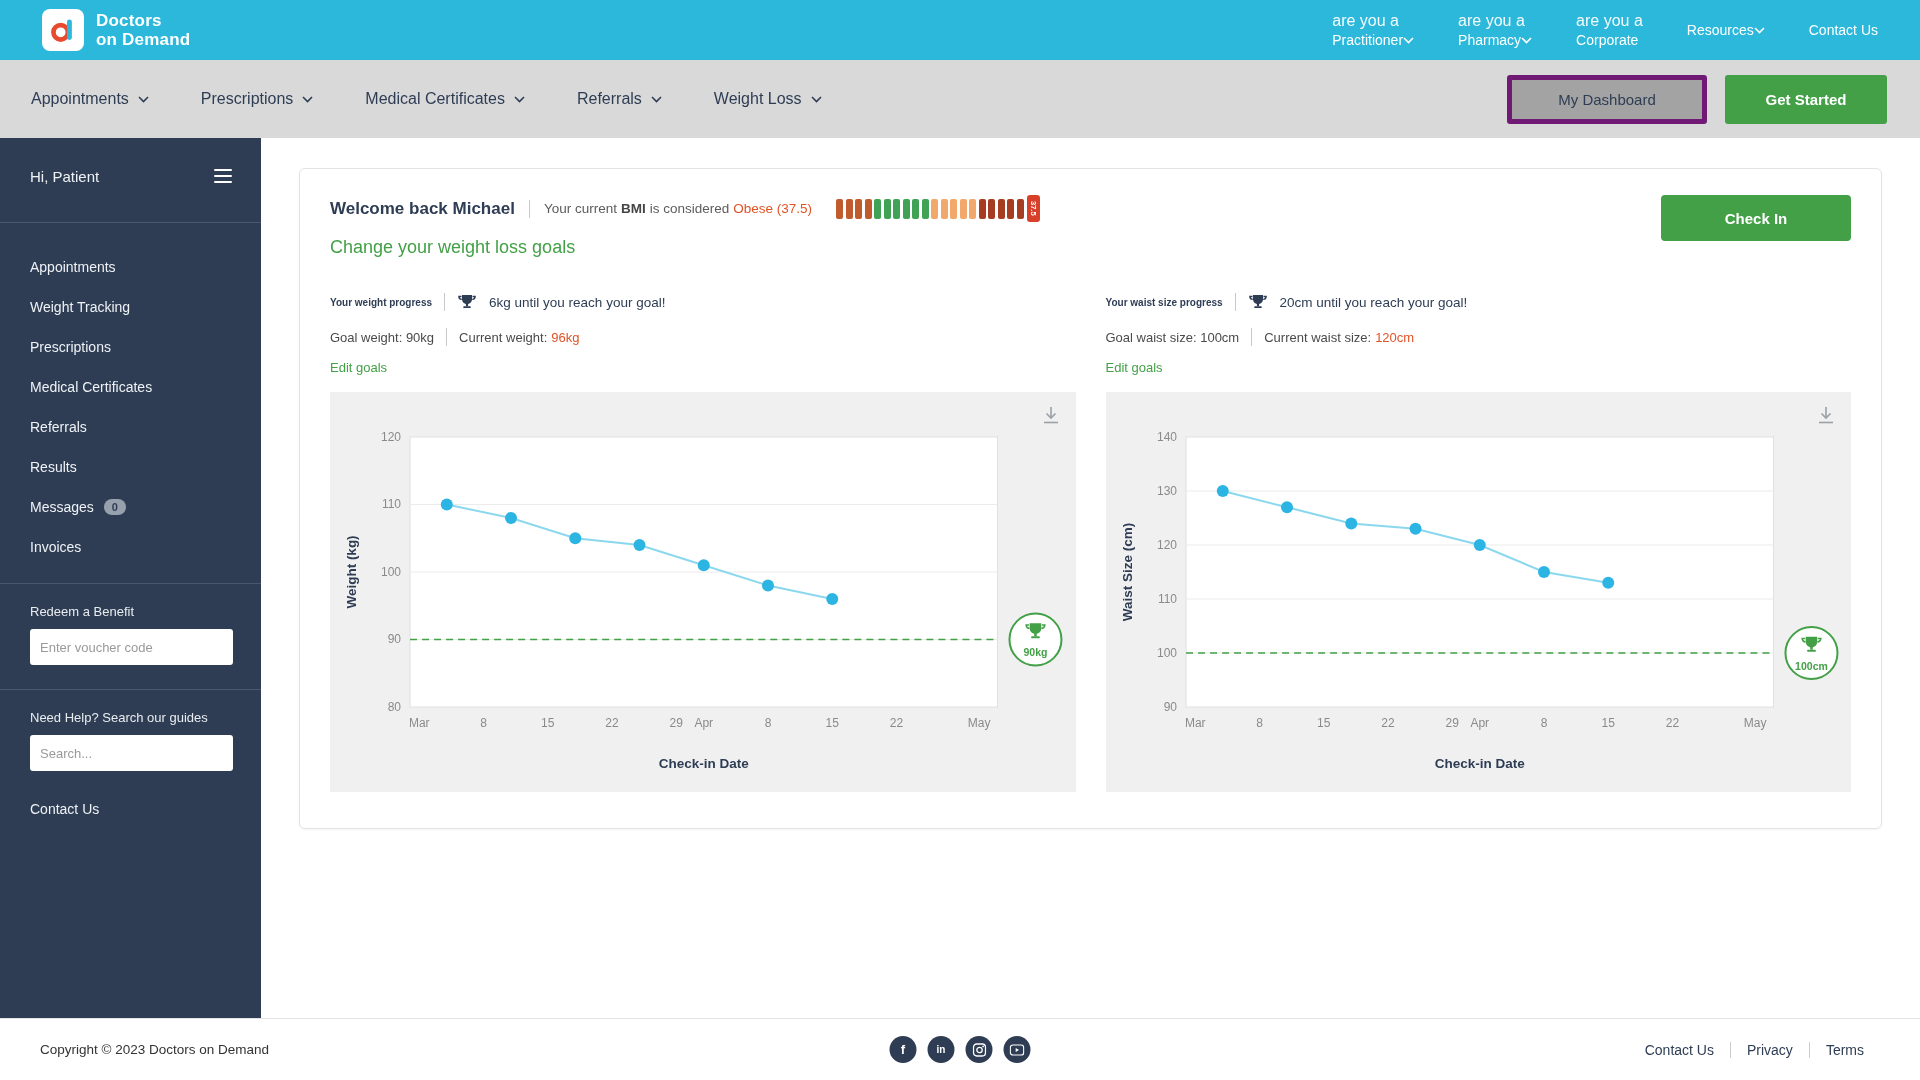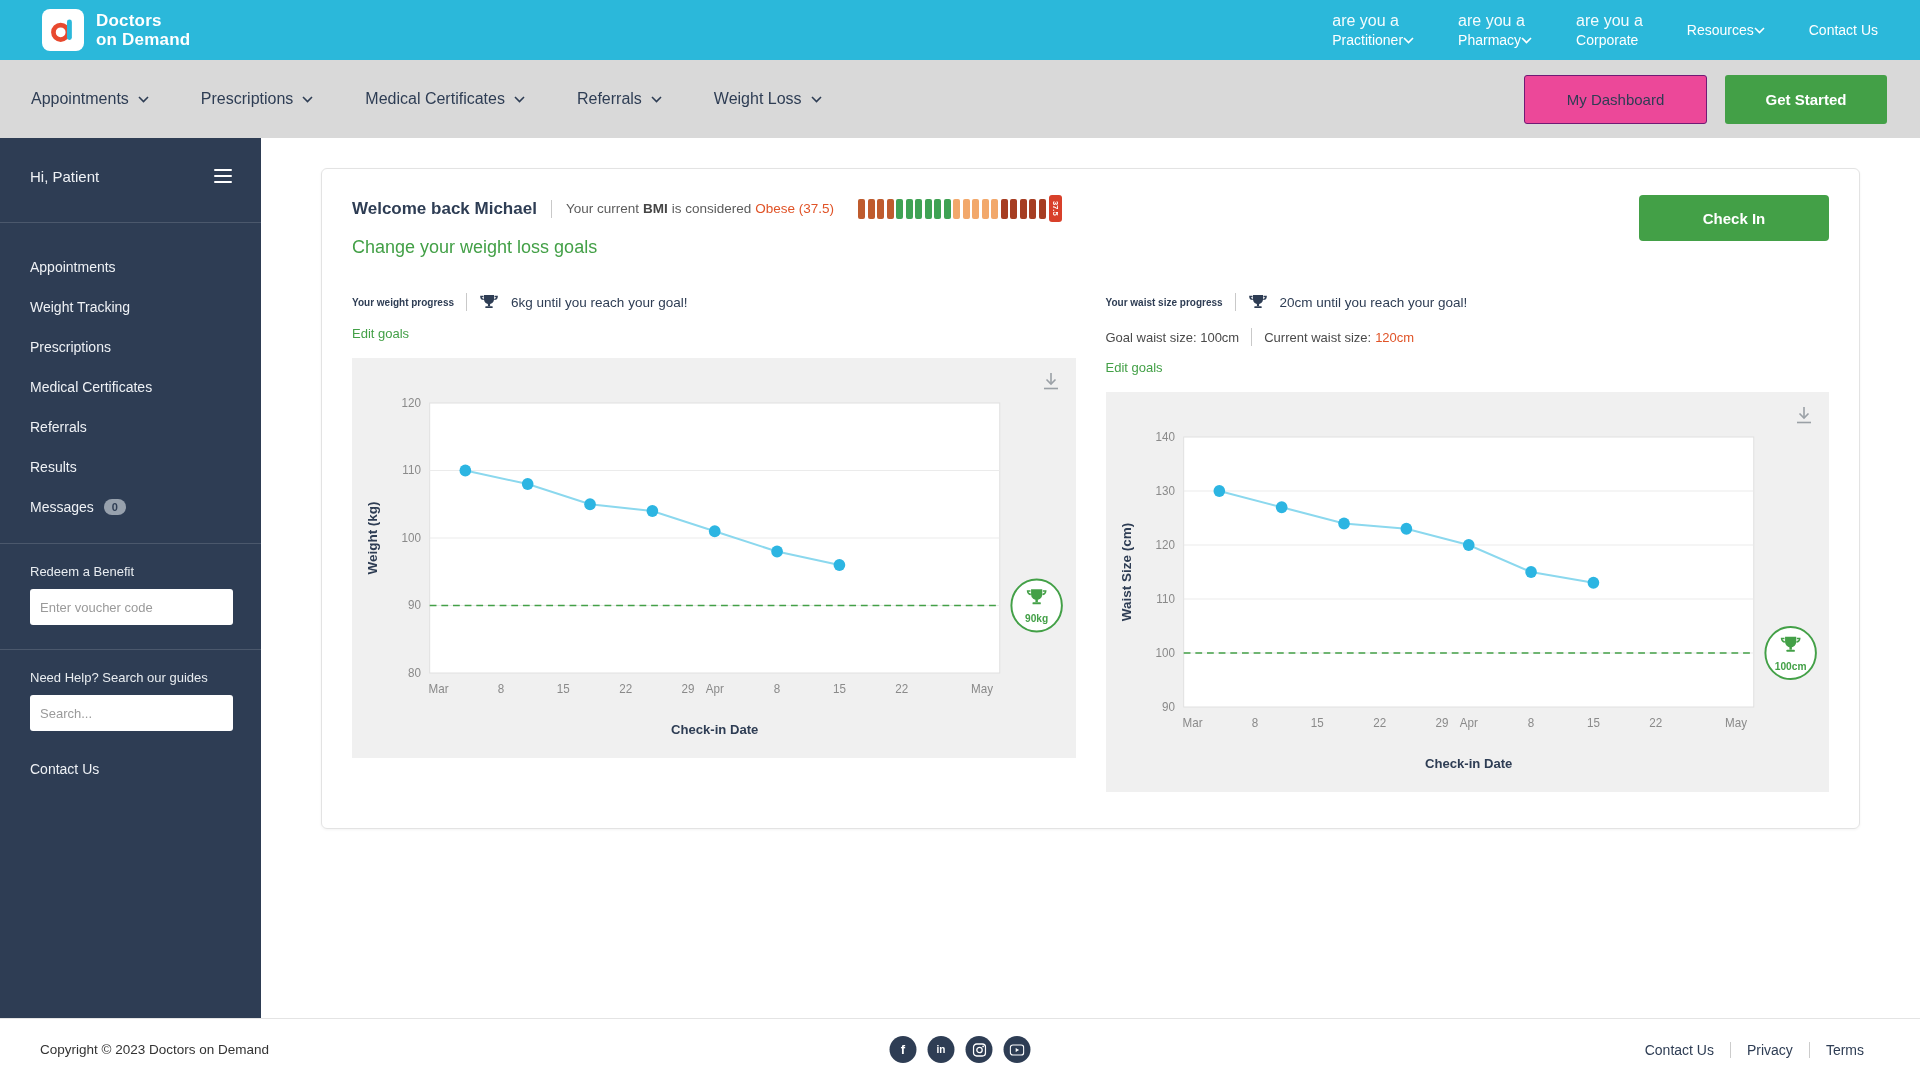--- a/index.html
+++ b/index.html
@@ -17,40 +17,40 @@
   .top-link { cursor:pointer; }
   .top-link .pre { font-size:16px; opacity:.95; margin-bottom:2px; }
   .top-link .main { font-size:14px; font-weight:500; display:flex; align-items:center; }
   .chev { display:inline-flex; align-items:center; }
 
   
   .mainnav { height:78px; background:#d9d9d9; display:flex; align-items:center; padding:0 33px 0 31px; }
   .nav-items { display:flex; align-items:center; gap:52px; }
   .nav-item { font-size:16px; color:#2e3d54; display:flex; align-items:center; gap:9px; cursor:pointer; }
   .nav-buttons { margin-left:auto; display:flex; gap:18px; }
-  .btn-outline { width:183px; height:49px; background:#ec4899; border:1px solid #701a75; border-radius:3px; color:#2e3d54; font-size:15px; }
+  .btn-outline { width:200px; height:49px; background:#a3a3a3; border:5px solid #701a75; border-radius:3px; color:#2e3d54; font-size:15px; }
   .btn-green { width:162px; height:49px; background:#43a047; border:none; border-radius:3px; color:#fff; font-size:15px; font-weight:600; }
 
   
   .middle { display:flex; height:880px; }
   .sidebar { width:261px; flex-shrink:0; background:#2e3d54; color:#eef1f5; display:flex; flex-direction:column; }
   .sb-header { display:flex; justify-content:space-between; align-items:center; padding:28px 26px 20px 30px; font-size:15px; }
   .hamburger { display:flex; flex-direction:column; gap:4px; cursor:pointer; padding:3px; }
   .hamburger i { display:block; width:18px; height:2px; background:#fff; border-radius:1px; }
   .sb-menu { padding-top:8px; }
   .sb-item { padding:12px 30px; font-size:14px; display:flex; align-items:center; gap:10px; cursor:pointer; }
   .badge { background:#97a1ad; color:#2e3d54; font-size:11px; font-weight:bold; border-radius:9px; padding:2px 8px; }
   .sb-divider { border-top:1px solid rgba(255,255,255,.14); margin:16px 0; }
   .sb-section { padding:4px 28px 8px 30px; }
   .sb-label { font-size:13px; color:#e8ecf0; margin-bottom:10px; }
   .sb-input { width:100%; height:36px; border:none; border-radius:3px; padding:0 10px; font-size:13px; color:#333; }
   .sb-input::placeholder { color:#9a9a9a; }
   .sb-contact { padding:22px 30px; font-size:14px; cursor:pointer; }
 
-  .content { flex:1; background:#fff; padding:30px 60px; }
+  .content { flex:1; background:#fff; padding:30px 38px; }
   .card { border:1px solid #e3e3e3; border-radius:6px; box-shadow:0 1px 3px rgba(0,0,0,.05); padding:26px 30px 36px; }
 
   
   .welcome-row { display:flex; justify-content:space-between; align-items:flex-start; }
   .welcome-line { display:flex; align-items:center; gap:14px; }
   .w-title { font-size:17px; font-weight:bold; color:#2e3d54; white-space:nowrap; }
   .vsep { width:1px; height:18px; background:#c9c9c9; flex-shrink:0; }
   .bmi-sentence { font-size:13.5px; color:#5c5c5c; display:flex; align-items:baseline; gap:4px; white-space:nowrap; }
   .bmi-bold { font-weight:bold; color:#454545; }
   .bmi-status { color:#e05327; }
@@ -228,20 +228,23 @@
       <div class="sb-item">
           <span>Referrals</span>
         </div>
       <div class="sb-item">
           <span>Results</span>
         </div>
       <div class="sb-item">
         <span>Messages</span>
         <span class="badge">0</span>
       </div>
+      <div class="sb-item">
+          <span>Invoices</span>
+        </div>
     </nav>
     <div class="sb-divider"></div>
     <div class="sb-section">
       <div class="sb-label">Redeem a Benefit</div>
       <input class="sb-input" type="text" placeholder="Enter voucher code" style="">
     </div>
     <div class="sb-divider"></div>
     <div class="sb-section">
       <div class="sb-label">Need Help? Search our guides</div>
       <input class="sb-input" type="text" placeholder="Search..." style="">
@@ -305,20 +308,25 @@
                   <g transform="translate(0 1) scale(1)">
     <path d="M-5 -8 h10 v4.6 a5 4.6 0 0 1 -10 0 Z" fill="#2e3d54"></path>
     <path d="M-5.5 -6.5 h-2.6 a2.9 2.9 0 0 0 2.9 2.9" fill="none" stroke="#2e3d54" stroke-width="1.4"></path>
     <path d="M5.5 -6.5 h2.6 a2.9 2.9 0 0 1 -2.9 2.9" fill="none" stroke="#2e3d54" stroke-width="1.4"></path>
     <rect x="-1.1" y="0.6" width="2.2" height="2.6" fill="#2e3d54"></rect>
     <rect x="-3.7" y="3.2" width="7.4" height="1.9" rx="0.6" fill="#2e3d54"></rect>
   </g>
                 </svg>
               </span>
             <span class="ch-msg">6kg until you reach your goal!</span>
+          </div>
+          <div class="ch-goal-row">
+            <span><span>Goal weight:</span> <span>90kg</span></span>
+            <span class="vsep"></span>
+            <span><span>Current weight:</span><span class="ch-current-val">96kg</span></span>
           </div>
           <a class="edit-goals">Edit goals</a>
           <div class="chart-panel">
             <span class="download-btn">
               <svg width="22" height="22" viewBox="0 0 22 22">
                   <g fill="none" stroke="#9aa0a6" stroke-width="1.6">
                     <path d="M11 3v10"></path>
                     <path d="M6.5 9.5L11 14l4.5-4.5"></path>
                     <path d="M4 18.5h14"></path>
                   </g>

